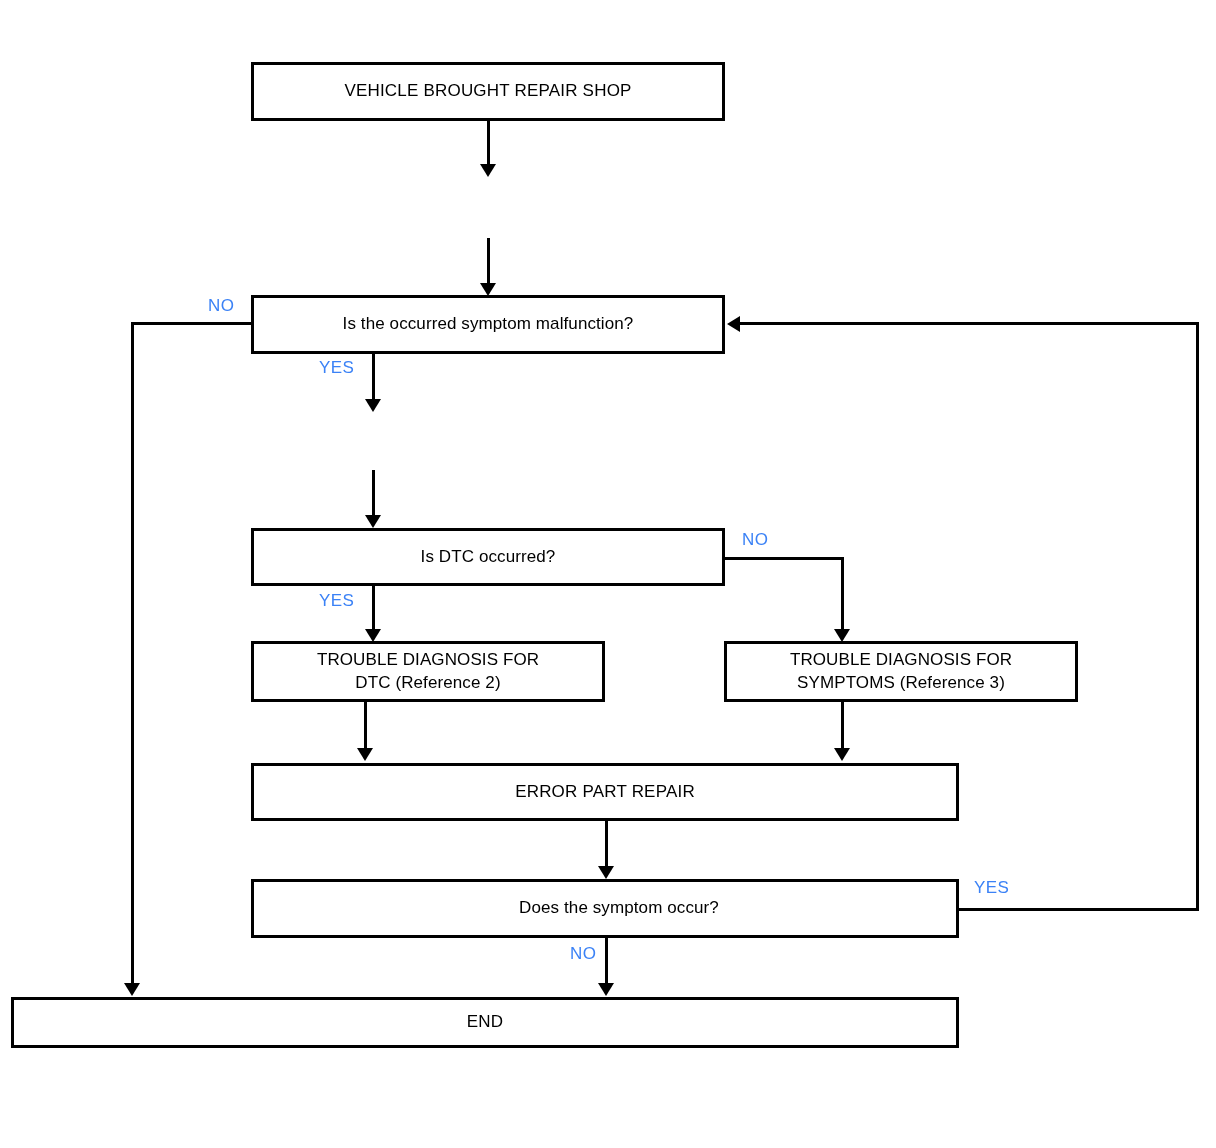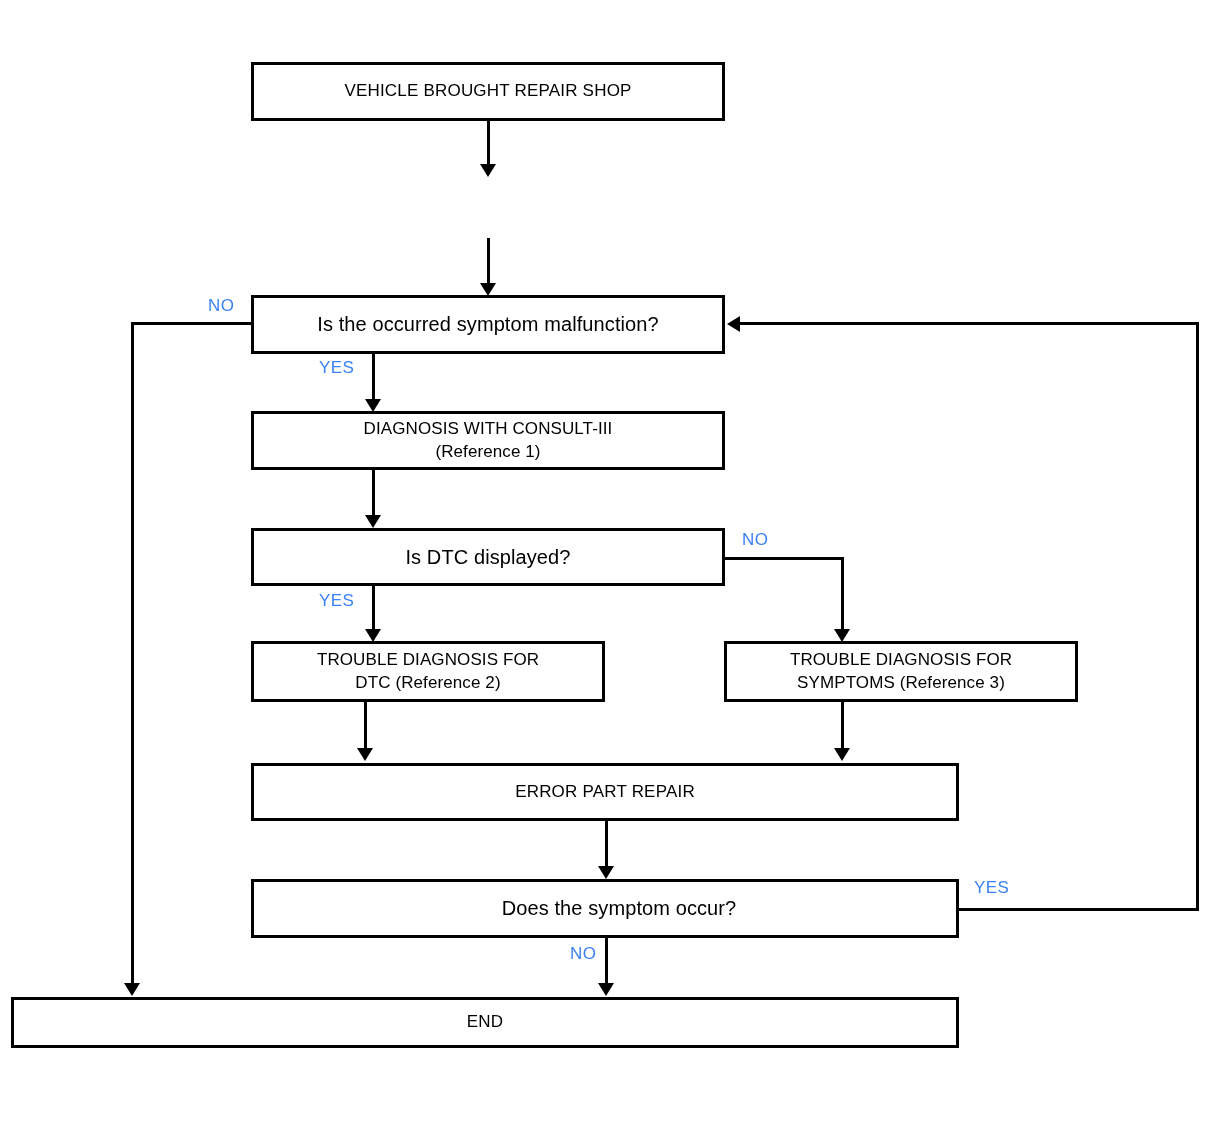--- a/index.html
+++ b/index.html
@@ -36,21 +36,21 @@
     width: 100%;
     padding: 0 10px;
     box-sizing: border-box;
     white-space: pre-line;
   }
   .t-upper {
     font-size: 17px;
     letter-spacing: 0.2px;
   }
   .t-sentence {
-    font-size: 20px;
+    font-size: 17px;
     letter-spacing: 0.1px;
   }
   .t-mixed {
     font-size: 17px;
     letter-spacing: 0.1px;
   }
   .edge {
     position: absolute;
     background: #000000;
     z-index: 1;
@@ -89,27 +89,23 @@
 
   <div class="node" style="left:251px; top:62px; width:474px; height:59px;">
     <span class="txt t-upper">VEHICLE BROUGHT REPAIR SHOP</span>
   </div>
 
 
   <div class="node" style="left:251px; top:295px; width:474px; height:59px;">
     <span class="txt t-sentence">Is the occurred symptom malfunction?</span>
   </div>
 
-  <div class="node" style="left:251px; top:411px; width:474px; height:59px;">
-    <span class="txt t-mixed">DIAGNOSIS WITH CONSULT-III
-(Reference 1)</span>
-  </div>
 
   <div class="node" style="left:251px; top:528px; width:474px; height:58px;">
-    <span class="txt t-sentence">Is DTC displayed?</span>
+    <span class="txt t-sentence">Is DTC occurred?</span>
   </div>
 
   <div class="node" style="left:251px; top:641px; width:354px; height:61px;">
     <span class="txt t-mixed">TROUBLE DIAGNOSIS FOR
 DTC (Reference 2)</span>
   </div>
 
   <div class="node" style="left:724px; top:641px; width:354px; height:61px;">
     <span class="txt t-mixed">TROUBLE DIAGNOSIS FOR
 SYMPTOMS (Reference 3)</span>

